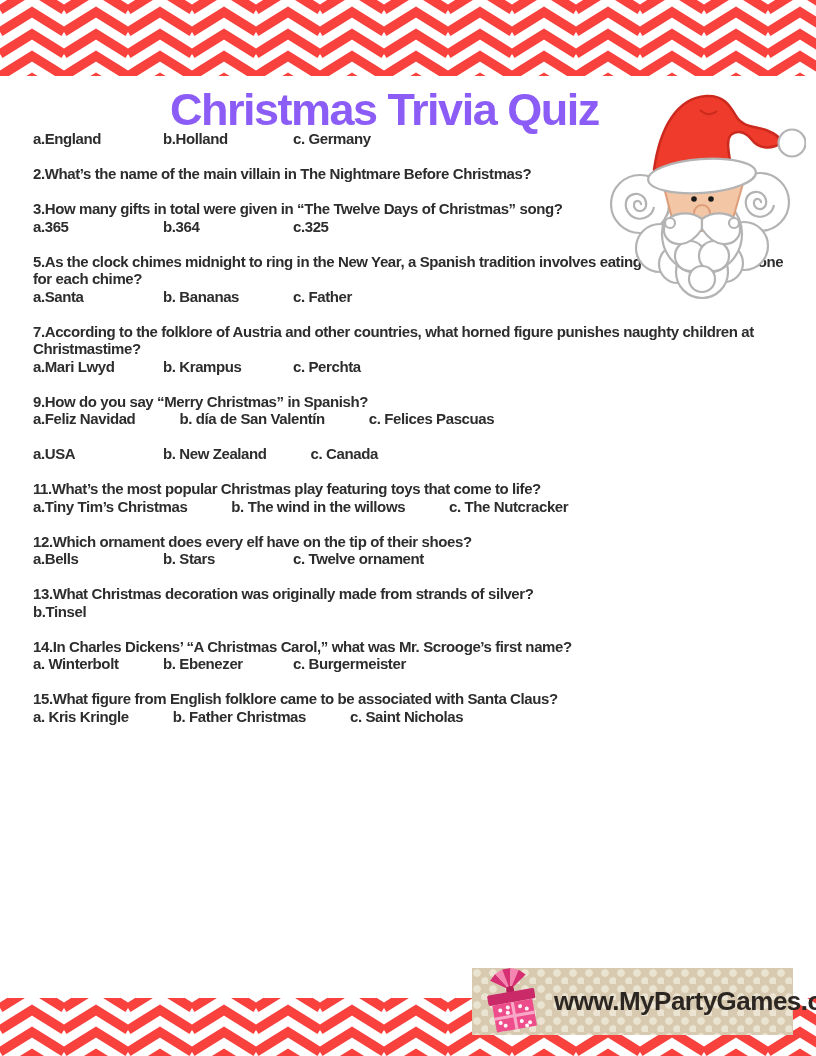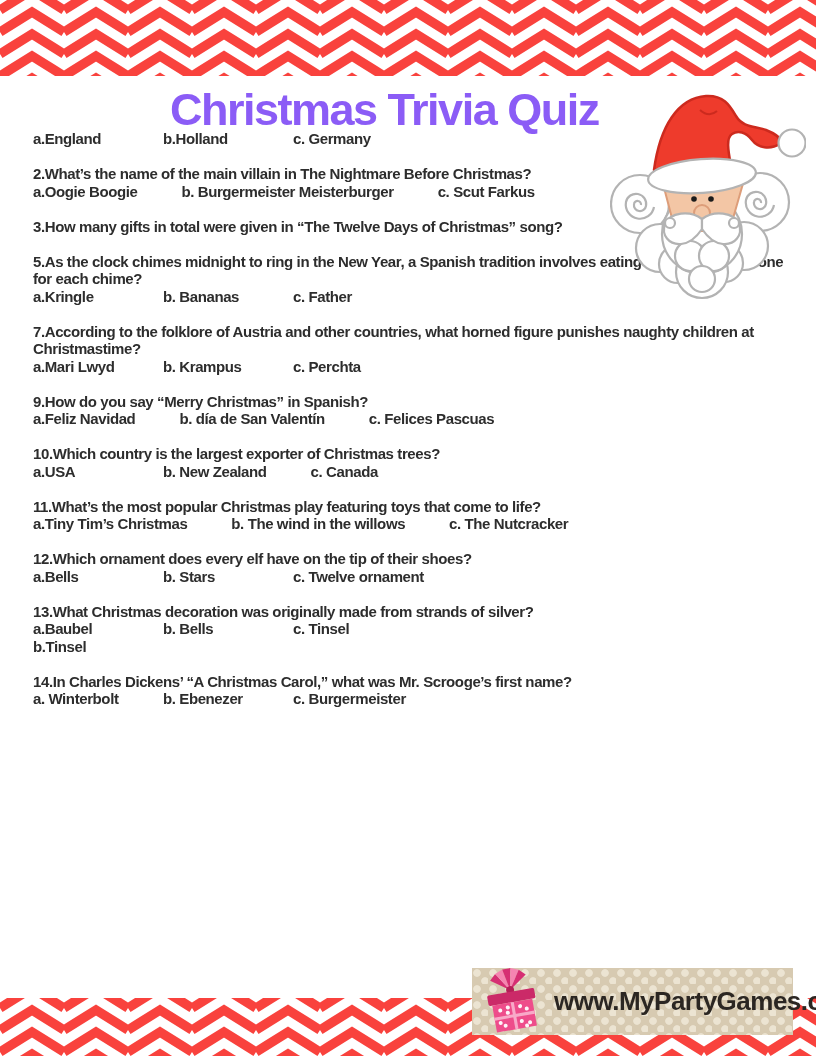--- a/index.html
+++ b/index.html
@@ -96,57 +96,59 @@
     <ellipse cx="92" cy="90" rx="54" ry="17" transform="rotate(-4 92 90)" fill="#ffffff" stroke="#b3b3b3" stroke-width="2.2"></ellipse>
     <circle cx="182" cy="57" r="13.5" fill="#ffffff" stroke="#b3b3b3" stroke-width="2.2"></circle>
   </svg>
 
   <div class="quiz">
       <div class="question">
         <div class="answer-row"><span class="opt">a.England</span><span class="opt">b.Holland</span><span class="opt">c. Germany</span></div>
       </div>
       <div class="question">
         <div class="q-text">2.What’s the name of the main villain in The Nightmare Before Christmas?</div>
-        <div class="answer-row"><span class="opt">a.Oogie Boogie</span><span class="opt">b. Burgermeister Meisterburger</span><span class="opt">c. Scut Farkus</span></div>
       </div>
       <div class="question">
         <div class="q-text">3.How many gifts in total were given in “The Twelve Days of Christmas” song?</div>
+        <div class="answer-row"><span class="opt">a.365</span><span class="opt">b.364</span><span class="opt">c.325</span></div>
       </div>
       <div class="question">
         <div class="q-text">5.As the clock chimes midnight to ring in the New Year, a Spanish tradition involves eating twelve of what – one for each chime?</div>
-        <div class="answer-row"><span class="opt">a.Kringle</span><span class="opt">b. Bananas</span><span class="opt">c. Father</span></div>
+        <div class="answer-row"><span class="opt">a.Santa</span><span class="opt">b. Bananas</span><span class="opt">c. Father</span></div>
       </div>
       <div class="question">
         <div class="q-text">7.According to the folklore of Austria and other countries, what horned figure punishes naughty children at Christmastime?</div>
         <div class="answer-row"><span class="opt">a.Mari Lwyd</span><span class="opt">b. Krampus</span><span class="opt">c. Perchta</span></div>
       </div>
       <div class="question">
         <div class="q-text">9.How do you say “Merry Christmas” in Spanish?</div>
         <div class="answer-row"><span class="opt">a.Feliz Navidad</span><span class="opt">b. día de San Valentín</span><span class="opt">c. Felices Pascuas</span></div>
       </div>
       <div class="question">
-        <div class="q-text">10.Which country is the largest exporter of Christmas trees?</div>
         <div class="answer-row"><span class="opt">a.USA</span><span class="opt">b. New Zealand</span><span class="opt">c. Canada</span></div>
       </div>
       <div class="question">
         <div class="q-text">11.What’s the most popular Christmas play featuring toys that come to life?</div>
         <div class="answer-row"><span class="opt">a.Tiny Tim’s Christmas</span><span class="opt">b. The wind in the willows</span><span class="opt">c. The Nutcracker</span></div>
       </div>
       <div class="question">
         <div class="q-text">12.Which ornament does every elf have on the tip of their shoes?</div>
         <div class="answer-row"><span class="opt">a.Bells</span><span class="opt">b. Stars</span><span class="opt">c. Twelve ornament</span></div>
       </div>
       <div class="question">
         <div class="q-text">13.What Christmas decoration was originally made from strands of silver?</div>
-        <div class="answer-row"><span class="opt">a.Baubel</span><span class="opt">b. Bells</span><span class="opt">c. Tinsel</span></div>
         <div class="answer-row"><span class="opt">b.Tinsel</span></div>
       </div>
       <div class="question">
         <div class="q-text">14.In Charles Dickens’ “A Christmas Carol,” what was Mr. Scrooge’s first name?</div>
         <div class="answer-row"><span class="opt">a. Winterbolt</span><span class="opt">b. Ebenezer</span><span class="opt">c. Burgermeister</span></div>
+      </div>
+      <div class="question">
+        <div class="q-text">15.What figure from English folklore came to be associated with Santa Claus?</div>
+        <div class="answer-row"><span class="opt">a. Kris Kringle</span><span class="opt">b. Father Christmas</span><span class="opt">c. Saint Nicholas</span></div>
       </div>
     </div>
 
   <svg class="chevron-bottom" width="816" height="58" aria-hidden="true">
     <defs>
       <pattern id="chevB" width="64" height="22" patternUnits="userSpaceOnUse">
         <rect width="64" height="22" fill="#ffffff"></rect>
         <path d="M0,10 L32,-10 L64,10" stroke="#f9423d" stroke-width="9.5" fill="none"></path>
         <path d="M0,32 L32,12 L64,32" stroke="#f9423d" stroke-width="9.5" fill="none"></path>
       </pattern>

